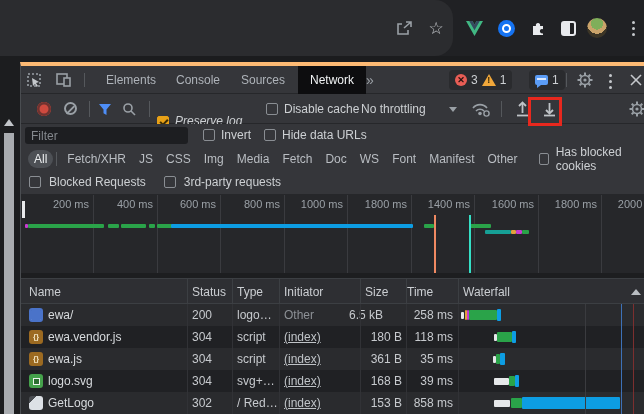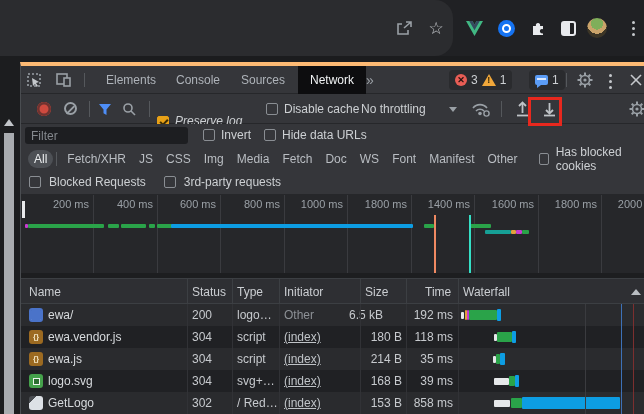--- a/index.html
+++ b/index.html
@@ -359,40 +359,40 @@
         <div class="abs evline" style="left: 413px; background: rgb(239, 137, 98);"></div>
         <div class="abs evline" style="left: 448px; background: rgb(53, 224, 198);"></div>
       </div>
 
     <div class="abs thead">
       <div class="abs th" style="left:8px;">Name</div>
       <div class="abs th" style="left:171px;">Status</div>
       <div class="abs th" style="left:216px;">Type</div>
       <div class="abs th" style="left:263px;">Initiator</div>
       <div class="abs th" style="left:344px;">Size</div>
-      <div class="abs th" style="left:404px;">Time</div>
+      <div class="abs th" style="left:386px;">Time</div>
       <div class="abs th" style="left:442px;">Waterfall</div>
       <div class="abs sort-tri" style="left:610px; top:10px;"></div>
       <div class="abs col-div" style="left:166px; height:26px;"></div>
       <div class="abs col-div" style="left:211px; height:26px;"></div>
       <div class="abs col-div" style="left:258px; height:26px;"></div>
       <div class="abs col-div" style="left:339px; height:26px;"></div>
       <div class="abs col-div" style="left:385px; height:26px;"></div>
       <div class="abs col-div" style="left:437px; height:26px;"></div>
     </div>
 
     <div class="abs tbody" id="tbody">
         <div class="abs row alt0" style="top: 0px;">
           <div class="abs fic icon-document-blue" style="left: 8px;"></div>
           <div class="abs cell name" style="left: 27px; width: 136px;">ewa/</div>
           <div class="abs cell " style="left: 171px; width: 38px;">200</div>
           <div class="abs cell " style="left: 216px; width: 40px;">logo…</div>
           <div class="abs cell dim" style="left: 263px; width: 74px;">Other</div>
           <div class="abs cell right" style="left: 320px; width: 42px;">6.5 kB</div>
-          <div class="abs cell right" style="left: 385px; width: 47px;">192 ms</div>
+          <div class="abs cell right" style="left: 385px; width: 47px;">258 ms</div>
           <div class="abs wf-seg seg-white" style="left: 440px; top: 7.5px; width: 3px; height: 7px;"></div>
           <div class="abs wf-seg seg-orange" style="left: 444px; top: 6px; width: 2px; height: 10px;"></div>
           <div class="abs wf-seg seg-magenta" style="left: 446px; top: 6px; width: 2px; height: 10px;"></div>
           <div class="abs wf-seg seg-green" style="left: 448px; top: 6px; width: 28px; height: 10px;"></div>
           <div class="abs wf-seg seg-blue" style="left: 476px; top: 5px; width: 4px; height: 12px;"></div>
         </div>
         <div class="abs row alt1" style="top: 22px;">
           <div class="abs fic icon-script-orange" style="left: 8px;">{}</div>
           <div class="abs cell name" style="left: 27px; width: 136px;">ewa.vendor.js</div>
           <div class="abs cell " style="left: 171px; width: 38px;">304</div>
@@ -403,21 +403,21 @@
           <div class="abs wf-seg seg-white" style="left: 473px; top: 7.5px; width: 3px; height: 7px;"></div>
           <div class="abs wf-seg seg-green" style="left: 476px; top: 6px; width: 15px; height: 10px;"></div>
           <div class="abs wf-seg seg-blue" style="left: 491px; top: 5px; width: 4px; height: 12px;"></div>
         </div>
         <div class="abs row alt0" style="top: 44px;">
           <div class="abs fic icon-script-orange" style="left: 8px;">{}</div>
           <div class="abs cell name" style="left: 27px; width: 136px;">ewa.js</div>
           <div class="abs cell " style="left: 171px; width: 38px;">304</div>
           <div class="abs cell " style="left: 216px; width: 40px;">script</div>
           <div class="abs cell link" style="left: 263px; width: 74px;">(index)</div>
-          <div class="abs cell right" style="left: 339px; width: 42px;">214 B</div>
+          <div class="abs cell right" style="left: 339px; width: 42px;">361 B</div>
           <div class="abs cell right" style="left: 385px; width: 47px;">35 ms</div>
           <div class="abs wf-seg seg-white" style="left: 472px; top: 7.5px; width: 3px; height: 7px;"></div>
           <div class="abs wf-seg seg-green" style="left: 475px; top: 6px; width: 4px; height: 10px;"></div>
           <div class="abs wf-seg seg-blue" style="left: 479px; top: 5px; width: 5px; height: 12px;"></div>
         </div>
         <div class="abs row alt1" style="top: 66px;">
           <div class="abs fic icon-image-green" style="left: 8px;"></div>
           <div class="abs cell name" style="left: 27px; width: 136px;">logo.svg</div>
           <div class="abs cell " style="left: 171px; width: 38px;">304</div>
           <div class="abs cell " style="left: 216px; width: 40px;">svg+…</div>

